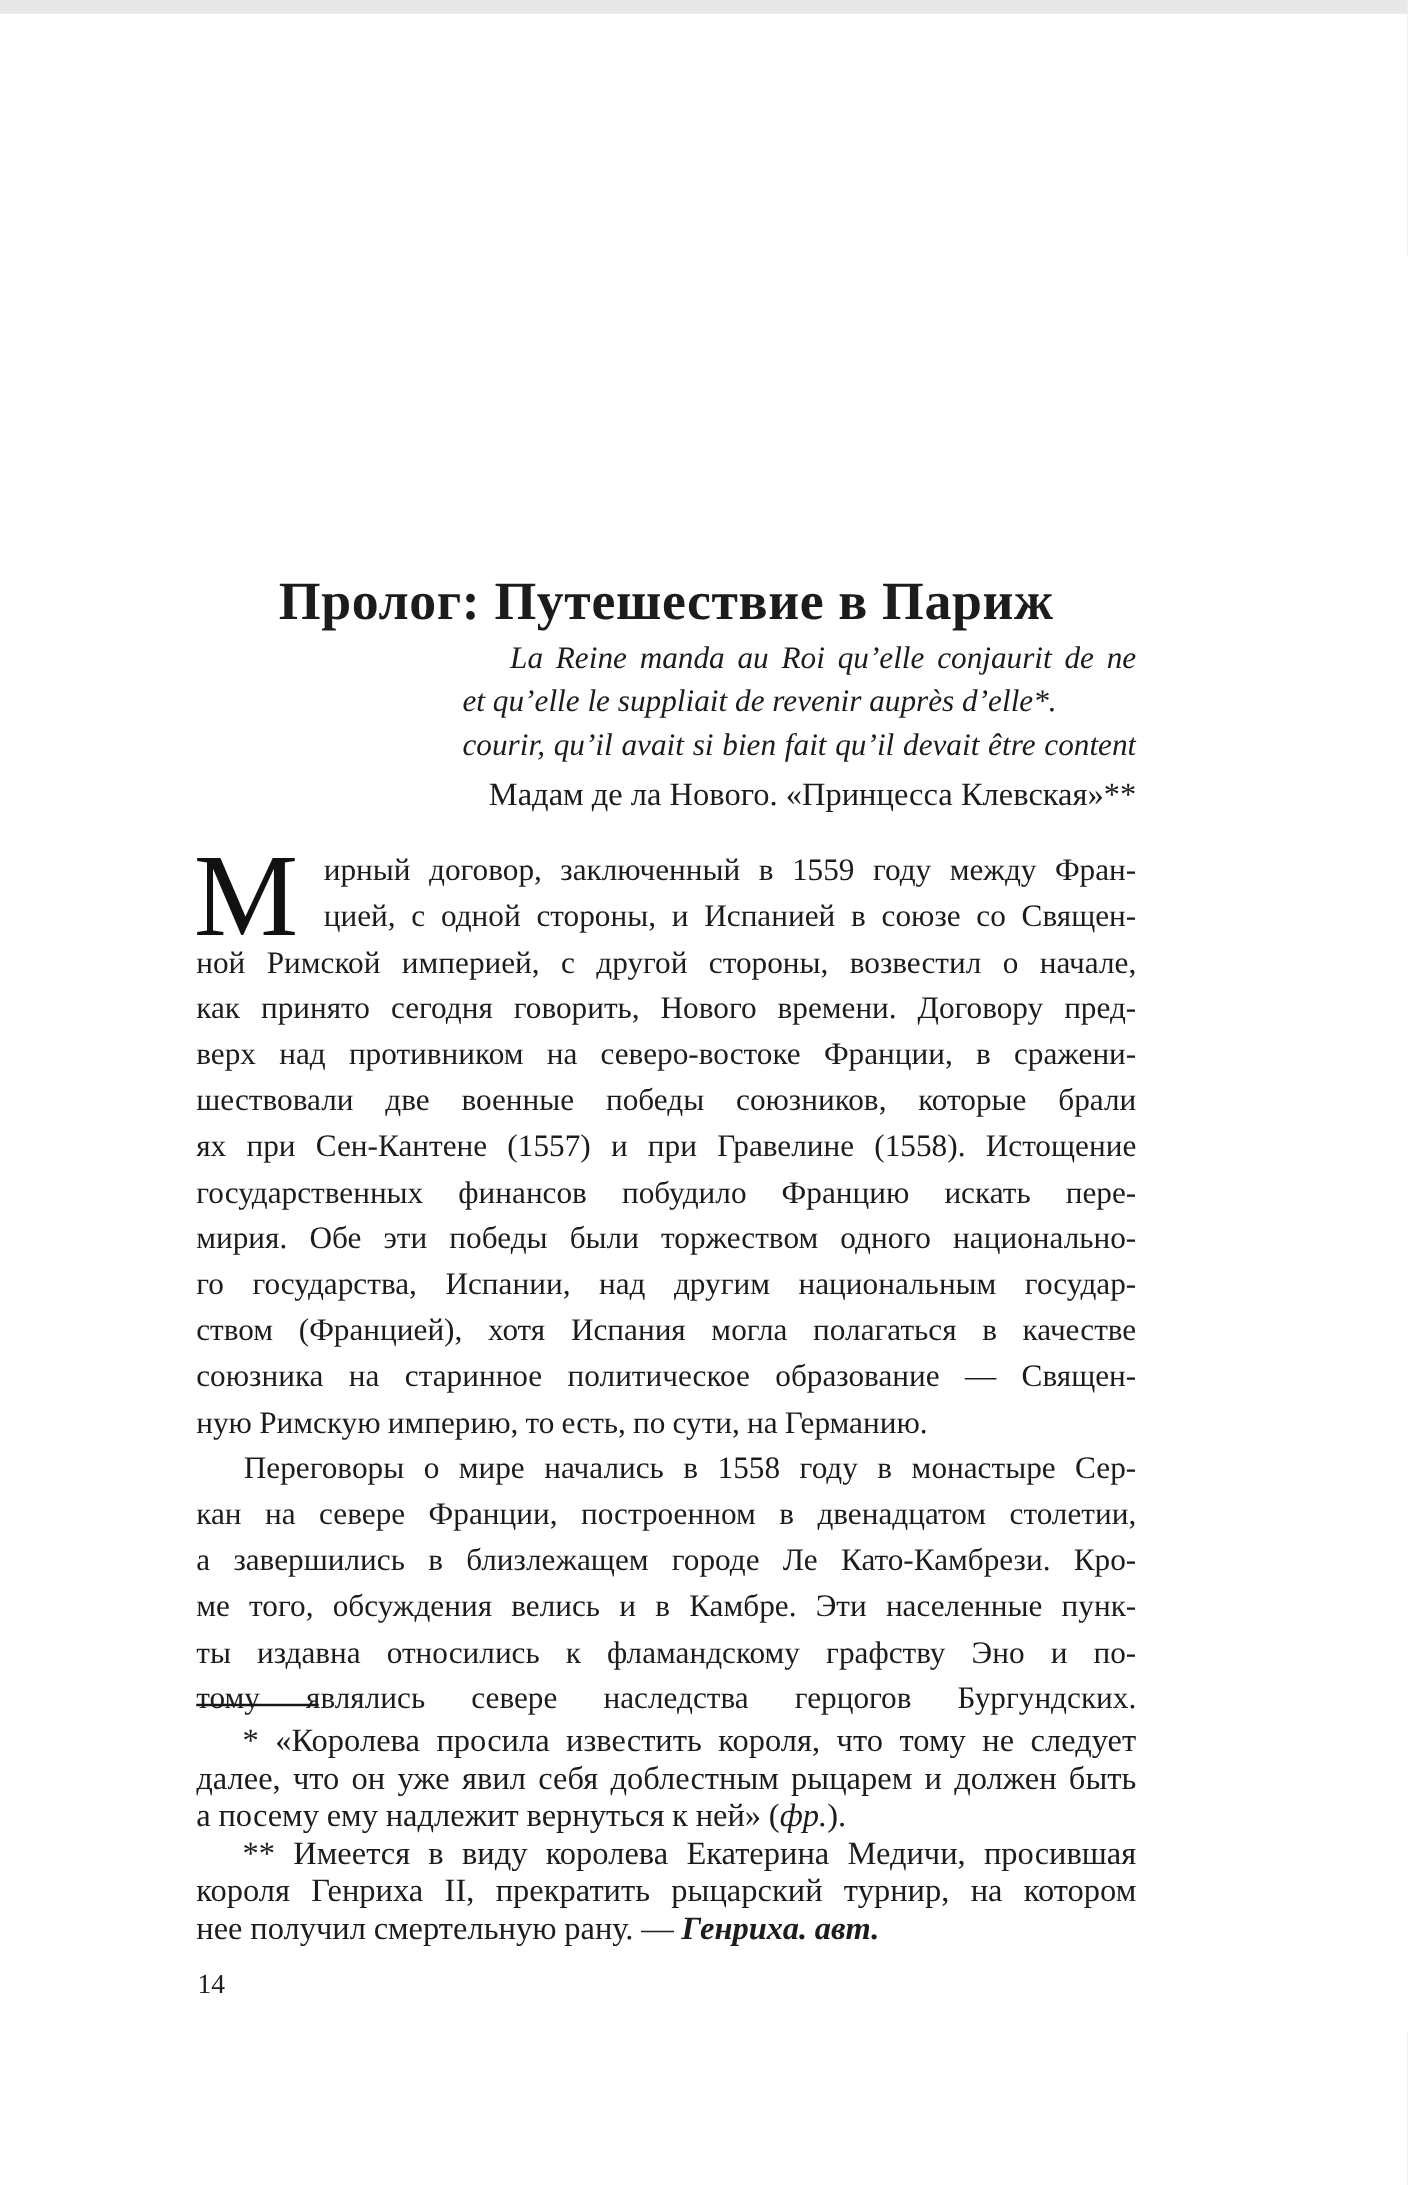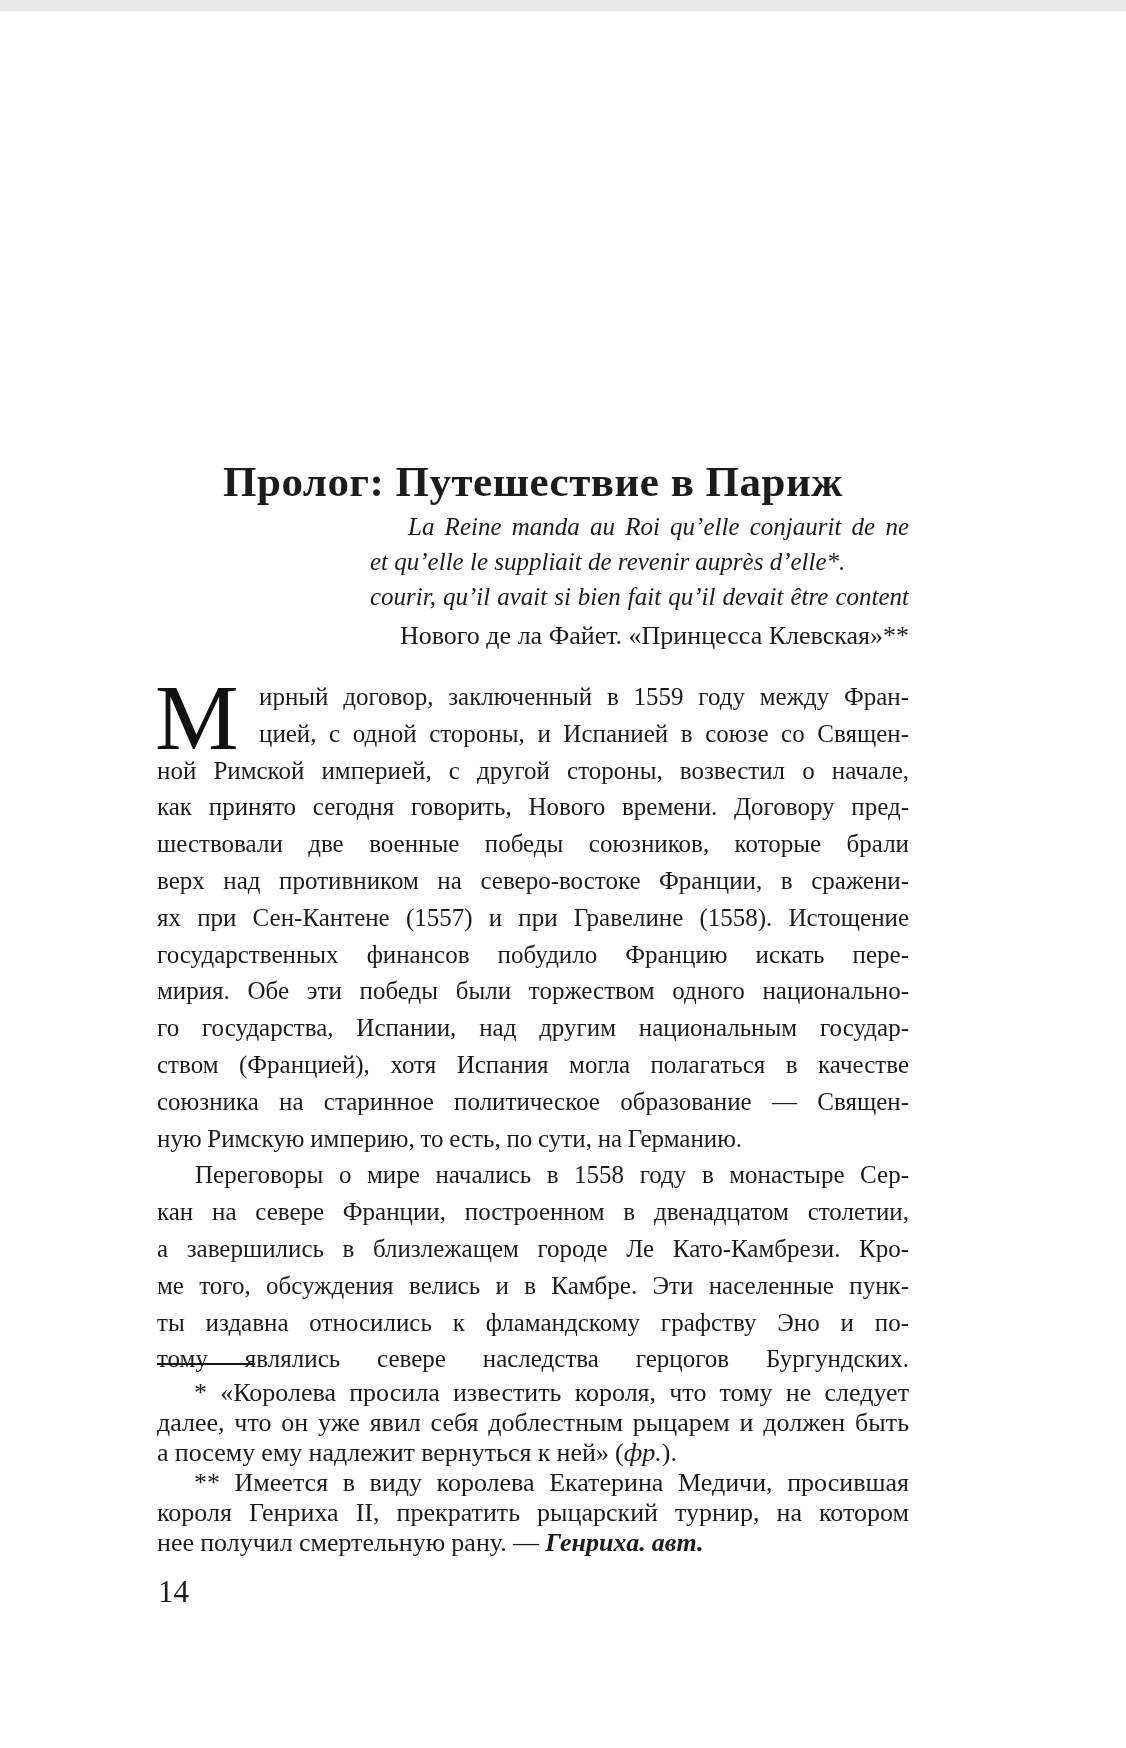--- a/index.html
+++ b/index.html
@@ -46,46 +46,46 @@
   }
   .footnote-separator{
     width:98px;border:0;border-top:2px solid #161616;margin:0 0 13px 0;
   }
   .fl{text-align:justify;text-align-last:justify;height:30px;overflow:hidden;}
   .fl.first{text-indent:37px;}
   .fl.no-stretch{text-align-last:left;}
   .it{font-style:italic;}
   .bit{font-style:italic;font-weight:700;}
   .page-number{
-    position:absolute;left:158px;top:1565px;font-size:31px;line-height:1;
+    position:absolute;left:158px;top:1565px;font-size:22px;line-height:1;
   }
 </style>
 </head>
 <body>
 
 <div class="page">
 
   <h1 class="chapter-title">Пролог: Путешествие в Париж</h1>
 
   <div class="epigraph">
     <div class="epi-line first">La Reine manda au Roi qu’elle conjaurit de ne plus</div>
     <div class="epi-line last">et qu’elle le suppliait de revenir auprès d’elle*.</div>
     <div class="epi-line">courir, qu’il avait si bien fait qu’il devait être content</div>
-    <div class="epi-attr">Нового де ла Файет. «Принцесса Клевская»**</div>
+    <div class="epi-attr">Мадам де ла Нового. «Принцесса Клевская»**</div>
   </div>
 
   <div class="body-block">
     <div class="para1">
       <span class="drop-cap">М</span>
       <div class="bl cap-indent">ирный договор, заключенный в 1559 году между Фран-</div>
       <div class="bl cap-indent">цией, с одной стороны, и Испанией в союзе со Священ-</div>
       <div class="bl">ной Римской империей, с другой стороны, возвестил о начале,</div>
       <div class="bl">как принято сегодня говорить, Нового времени. Договору пред-</div>
+      <div class="bl">верх над противником на северо-востоке Франции, в сражени-</div>
       <div class="bl">шествовали две военные победы союзников, которые брали</div>
-      <div class="bl">верх над противником на северо-востоке Франции, в сражени-</div>
       <div class="bl">ях при Сен-Кантене (1557) и при Гравелине (1558). Истощение</div>
       <div class="bl">государственных финансов побудило Францию искать пере-</div>
       <div class="bl">мирия. Обе эти победы были торжеством одного национально-</div>
       <div class="bl">го государства, Испании, над другим национальным государ-</div>
       <div class="bl">ством (Францией), хотя Испания могла полагаться в качестве</div>
       <div class="bl">союзника на старинное политическое образование — Священ-</div>
       <div class="bl no-stretch">ную Римскую империю, то есть, по сути, на Германию.</div>
     </div>
     <div class="para2">
       <div class="bl para-indent">Переговоры о мире начались в 1558 году в монастыре Сер-</div>

